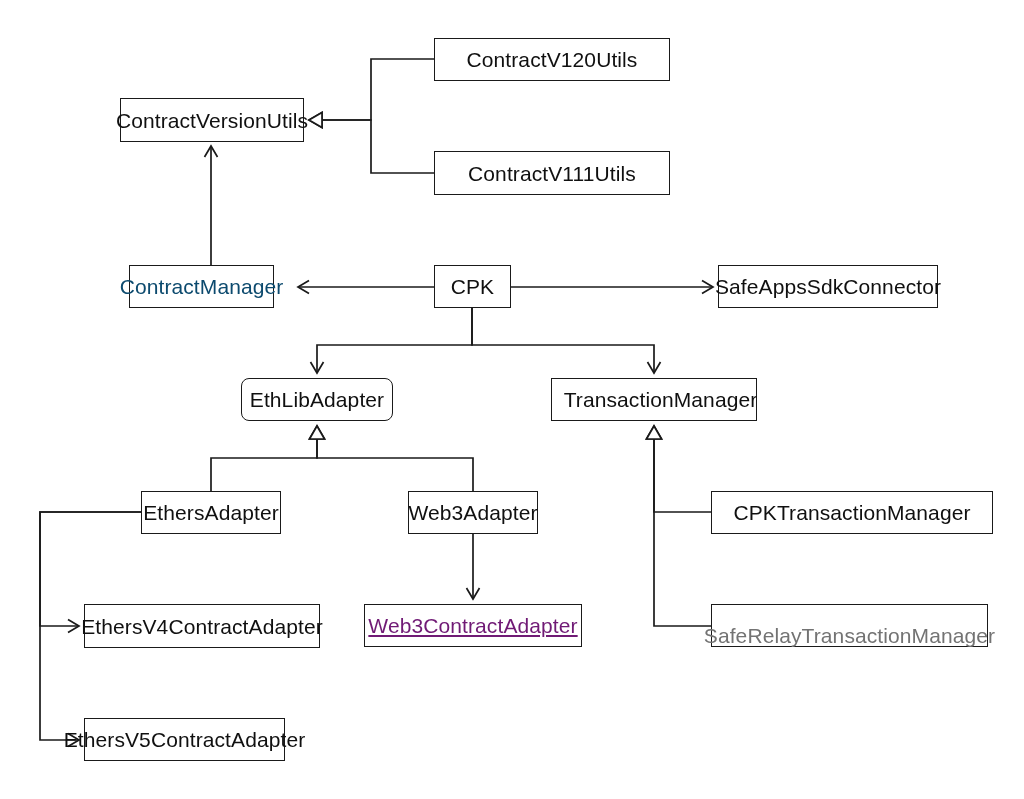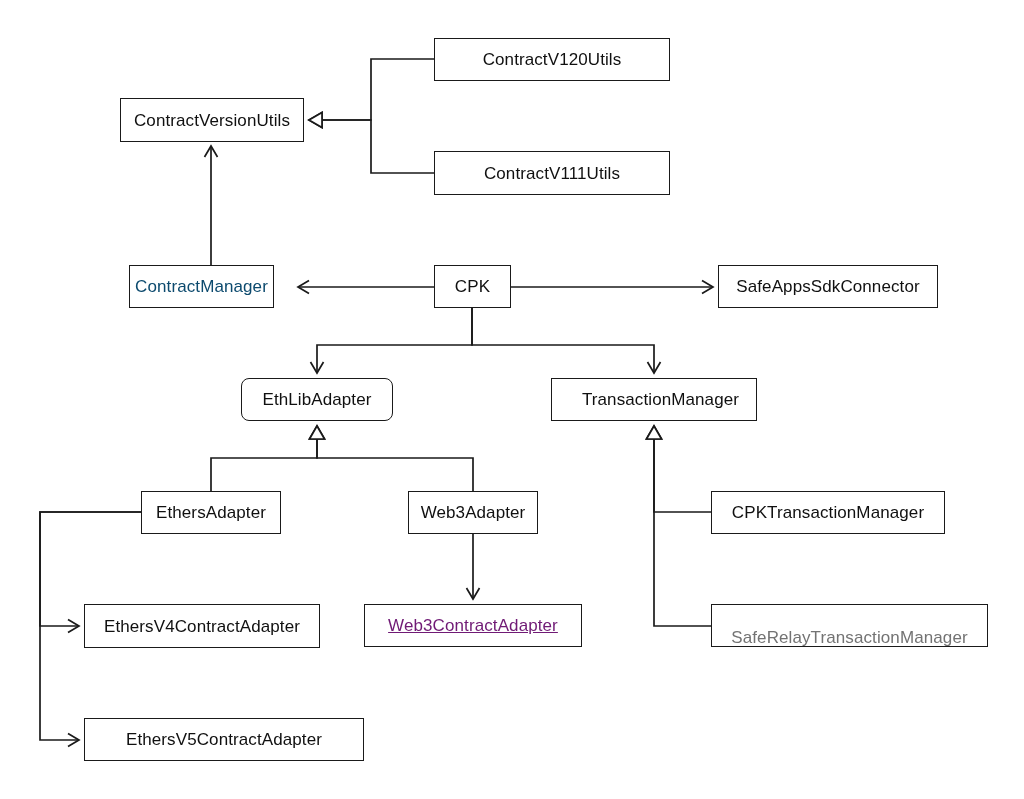--- a/index.html
+++ b/index.html
@@ -25,21 +25,21 @@
   }
   .node {
     position: absolute;
     box-sizing: border-box;
     border: 1.6px solid #1a1a1a;
     background: #ffffff;
     display: flex;
     align-items: center;
     justify-content: center;
     color: #101010;
-    font-size: 17px;
+    font-size: 21px;
     line-height: 1;
     letter-spacing: 0.1px;
     white-space: nowrap;
   }
   .node-label {
     display: block;
     padding: 0 6px;
   }
 </style>
 </head>
@@ -130,30 +130,30 @@
       </div>
       <div class="node" style="left: 551px; top: 378px; width: 206px; height: 43px; border-color: rgb(26, 26, 26); color: rgb(16, 16, 16); padding-left: 13px;">
         <span class="node-label">TransactionManager</span>
       </div>
       <div class="node" style="left: 141px; top: 491px; width: 140px; height: 43px; border-color: rgb(26, 26, 26); color: rgb(16, 16, 16);">
         <span class="node-label">EthersAdapter</span>
       </div>
       <div class="node" style="left: 408px; top: 491px; width: 130px; height: 43px; border-color: rgb(26, 26, 26); color: rgb(16, 16, 16);">
         <span class="node-label">Web3Adapter</span>
       </div>
-      <div class="node" style="left: 711px; top: 491px; width: 234px; height: 43px; border-color: rgb(26, 26, 26); color: rgb(16, 16, 16);">
+      <div class="node" style="left: 711px; top: 491px; width: 282px; height: 43px; border-color: rgb(26, 26, 26); color: rgb(16, 16, 16);">
         <span class="node-label">CPKTransactionManager</span>
       </div>
       <div class="node" style="left: 84px; top: 604px; width: 236px; height: 44px; border-color: rgb(26, 26, 26); color: rgb(16, 16, 16);">
         <span class="node-label">EthersV4ContractAdapter</span>
       </div>
       <div class="node" style="left: 364px; top: 604px; width: 218px; height: 43px; border-color: rgb(26, 26, 26); color: #701a75; text-decoration: underline;">
         <span class="node-label">Web3ContractAdapter</span>
       </div>
       <div class="node" style="left: 711px; top: 604px; width: 277px; height: 43px; border-color: rgb(26, 26, 26); color: #737373; align-items: flex-end;">
         <span class="node-label">SafeRelayTransactionManager</span>
       </div>
-      <div class="node" style="left: 84px; top: 718px; width: 280px; height: 43px; border-color: rgb(26, 26, 26); color: rgb(16, 16, 16);">
+      <div class="node" style="left: 84px; top: 718px; width: 201px; height: 43px; border-color: rgb(26, 26, 26); color: rgb(16, 16, 16);">
         <span class="node-label">EthersV5ContractAdapter</span>
       </div>
     </div>
 
 </div>
 
 </body></html>

